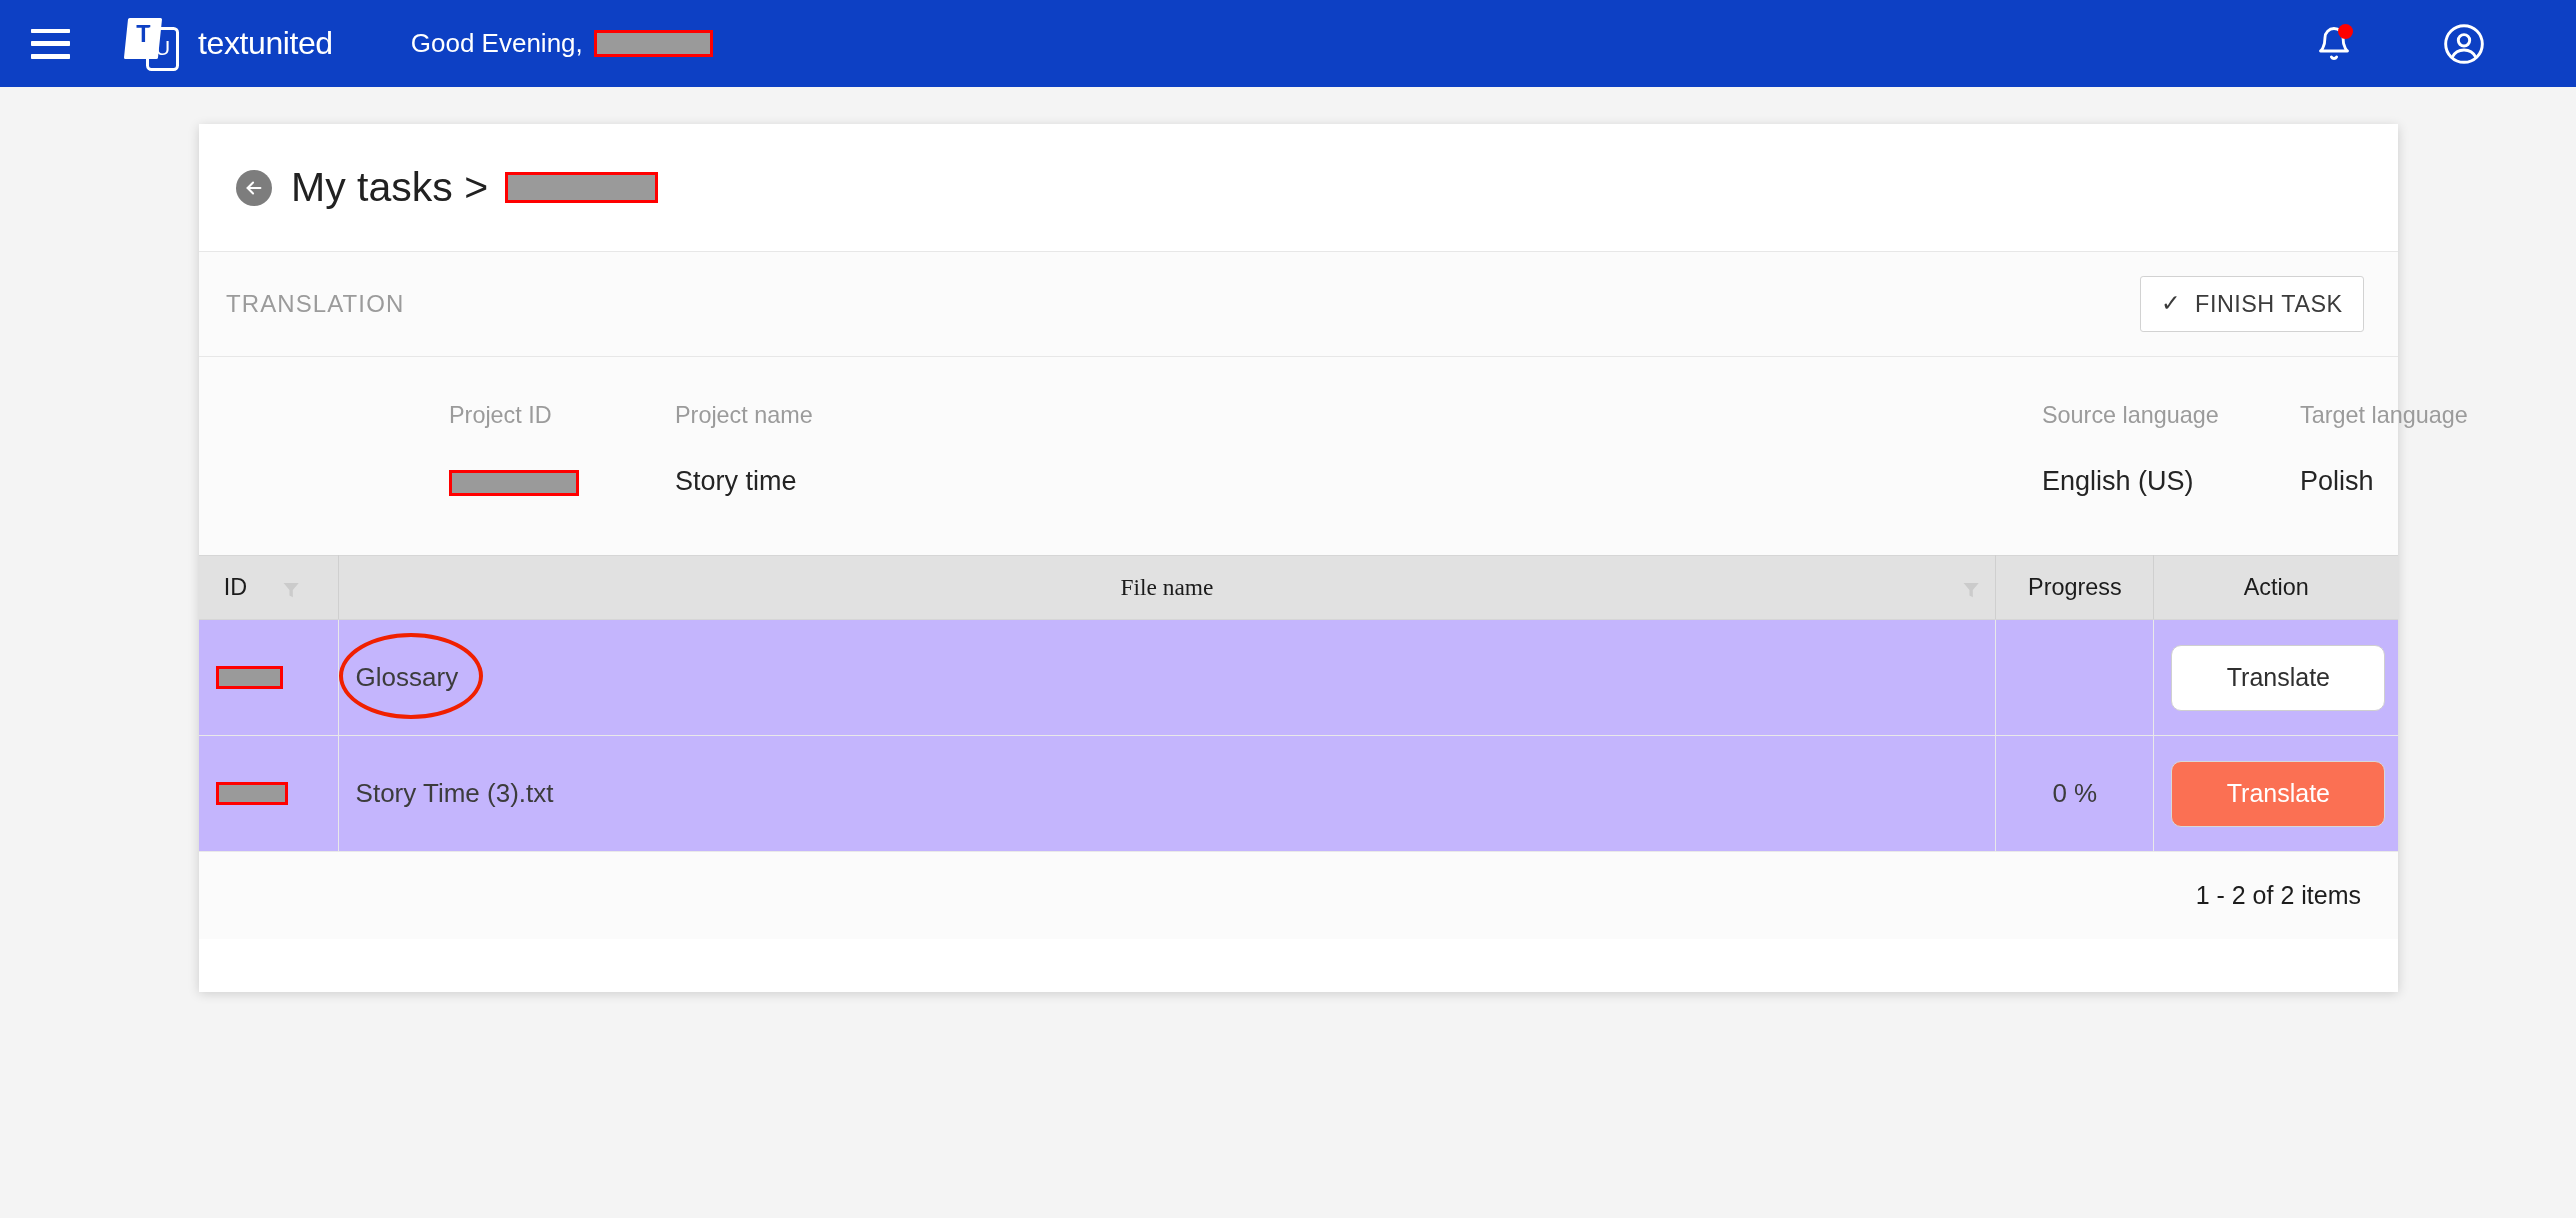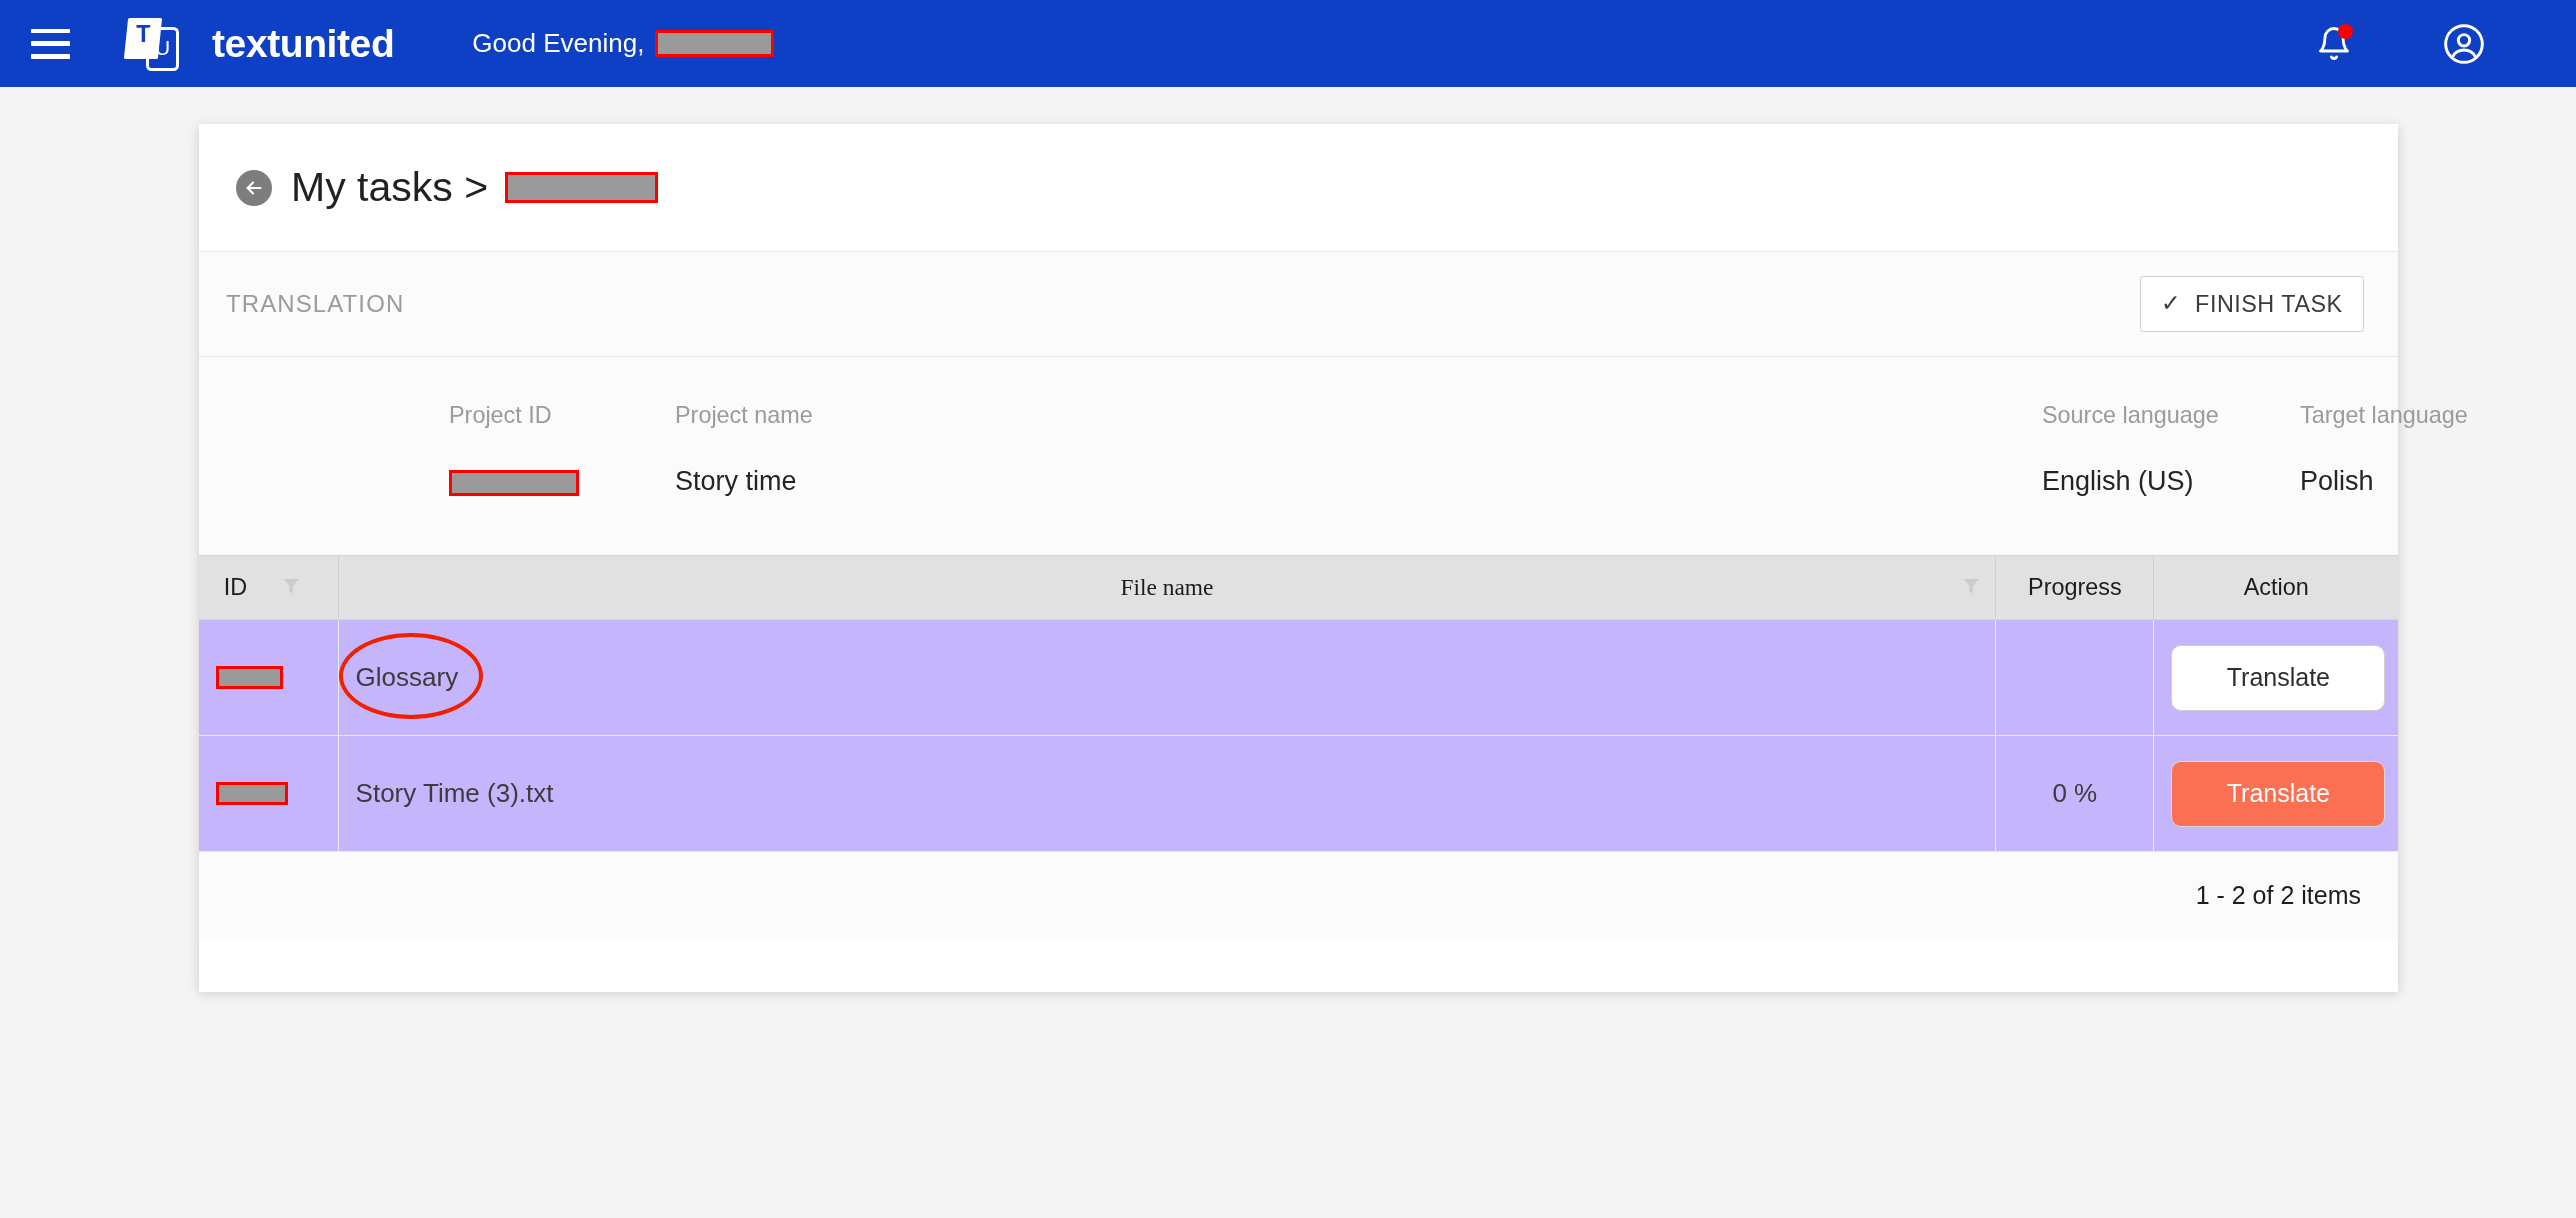--- a/index.html
+++ b/index.html
@@ -63,24 +63,24 @@
     border: 3.1px solid #ffffff;
     border-radius: 5.5px;
   }
   .logo-u b {
     position: absolute; left: 0; right: 0; top: 7px;
     text-align: center;
     font-size: 21px; font-weight: 400; color: #ffffff;
     line-height: 1;
   }
   .brand-name {
-    margin-left: 33px;
+    margin-left: 19px;
     color: #ffffff;
-    font-size: 39px;
-    font-weight: 700;
+    font-size: 32px;
+    font-weight: 400;
     letter-spacing: -0.4px;
   }
   .greeting {
     margin-left: 78px;
     display: flex; align-items: center;
     color: #ffffff;
     font-size: 26px;
     font-weight: 400;
     white-space: nowrap;
   }
@@ -206,21 +206,21 @@
     font-size: 23.4px;
     font-weight: 400;
     color: #1c1c1c;
     border-top: 0.8px solid #d6d6d6;
     border-bottom: 0.8px solid #d6d6d6;
     border-right: 0.8px solid #cfcfcf;
     padding: 0 17px;
     vertical-align: middle;
   }
   .tbl thead th:last-child { border-right: none; }
-  .th-inner { display: flex; align-items: flex-start; justify-content: center; gap: 0; }
+  .th-inner { display: flex; align-items: flex-end; justify-content: center; gap: 0; }
   .th-id { justify-content: flex-start; padding-left: 7.8px; }
   .filter-icon { margin-left: 34px; cursor: pointer; display: inline-flex; }
   .th-filename .th-inner { position: relative; justify-content: center; font-family: Liberation Serif, serif; }
   .th-filename .filter-icon { position: absolute; right: -3.1px; margin-left: 0; }
 
   .tbl tbody td {
     height: 116px;
     border-bottom: 0.8px solid #e9e9e9;
     border-right: 0.8px solid #e9e9e9;
     font-size: 26px;

